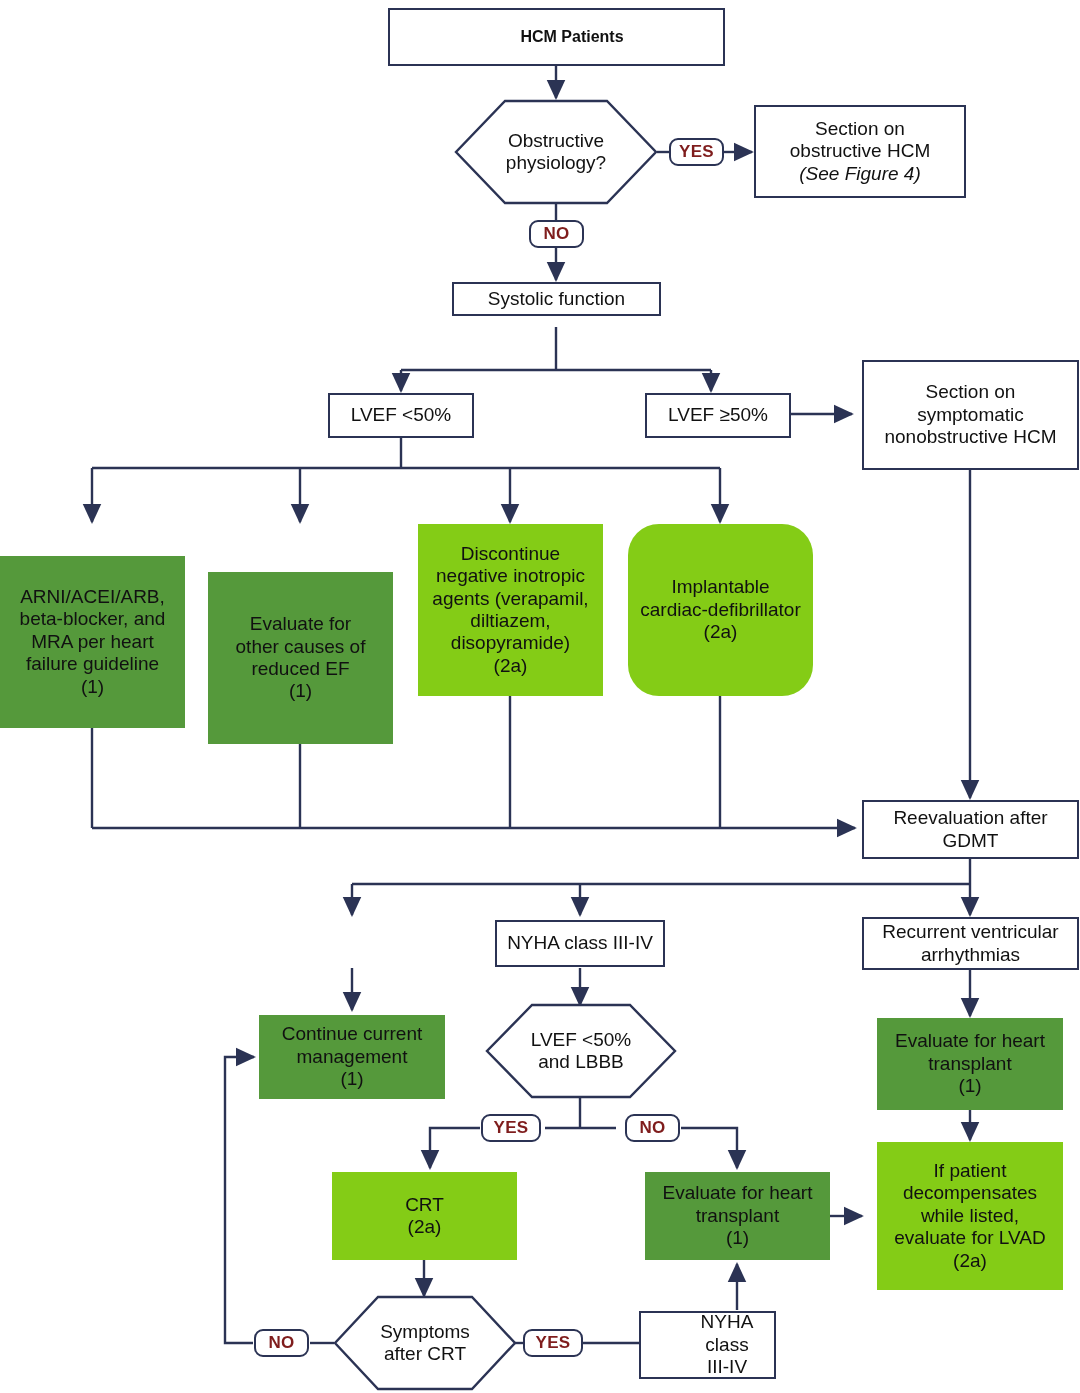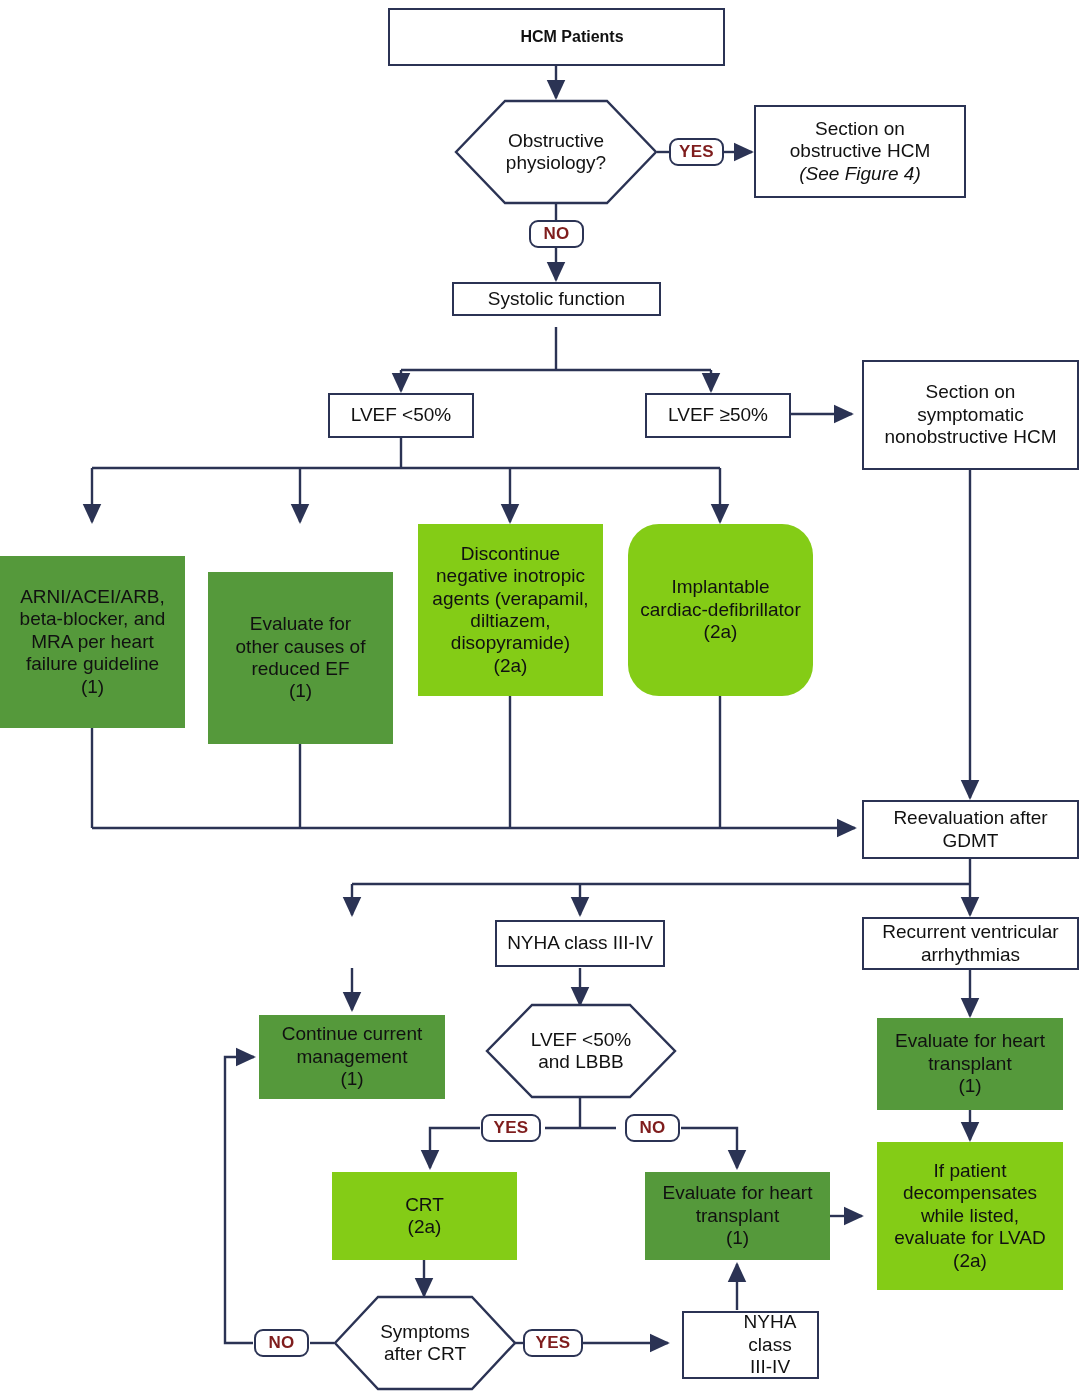--- a/index.html
+++ b/index.html
@@ -272,16 +272,16 @@
       <polygon points="44,1 138,1 181,47 138,93 44,93 1,47" fill="#ffffff" stroke="#2b3354" stroke-width="2.4"></polygon>
     </svg>
     <div class="hex-label">Symptoms
 after CRT</div>
   </div>
 
   <div class="pill" style="left:254px; top:1329px; width:55px; height:28px;">NO</div>
 
   <div class="pill" style="left:523px; top:1329px; width:60px; height:28px;">YES</div>
 
-  <div class="node rect" style="left:682px; top:1311px; width:137px; height:68px;padding-left:44px;">NYHA class
+  <div class="node rect" style="left:639px; top:1311px; width:137px; height:68px;padding-left:44px;">NYHA class
 III-IV</div>
 
 </div>
 
 </body></html>

